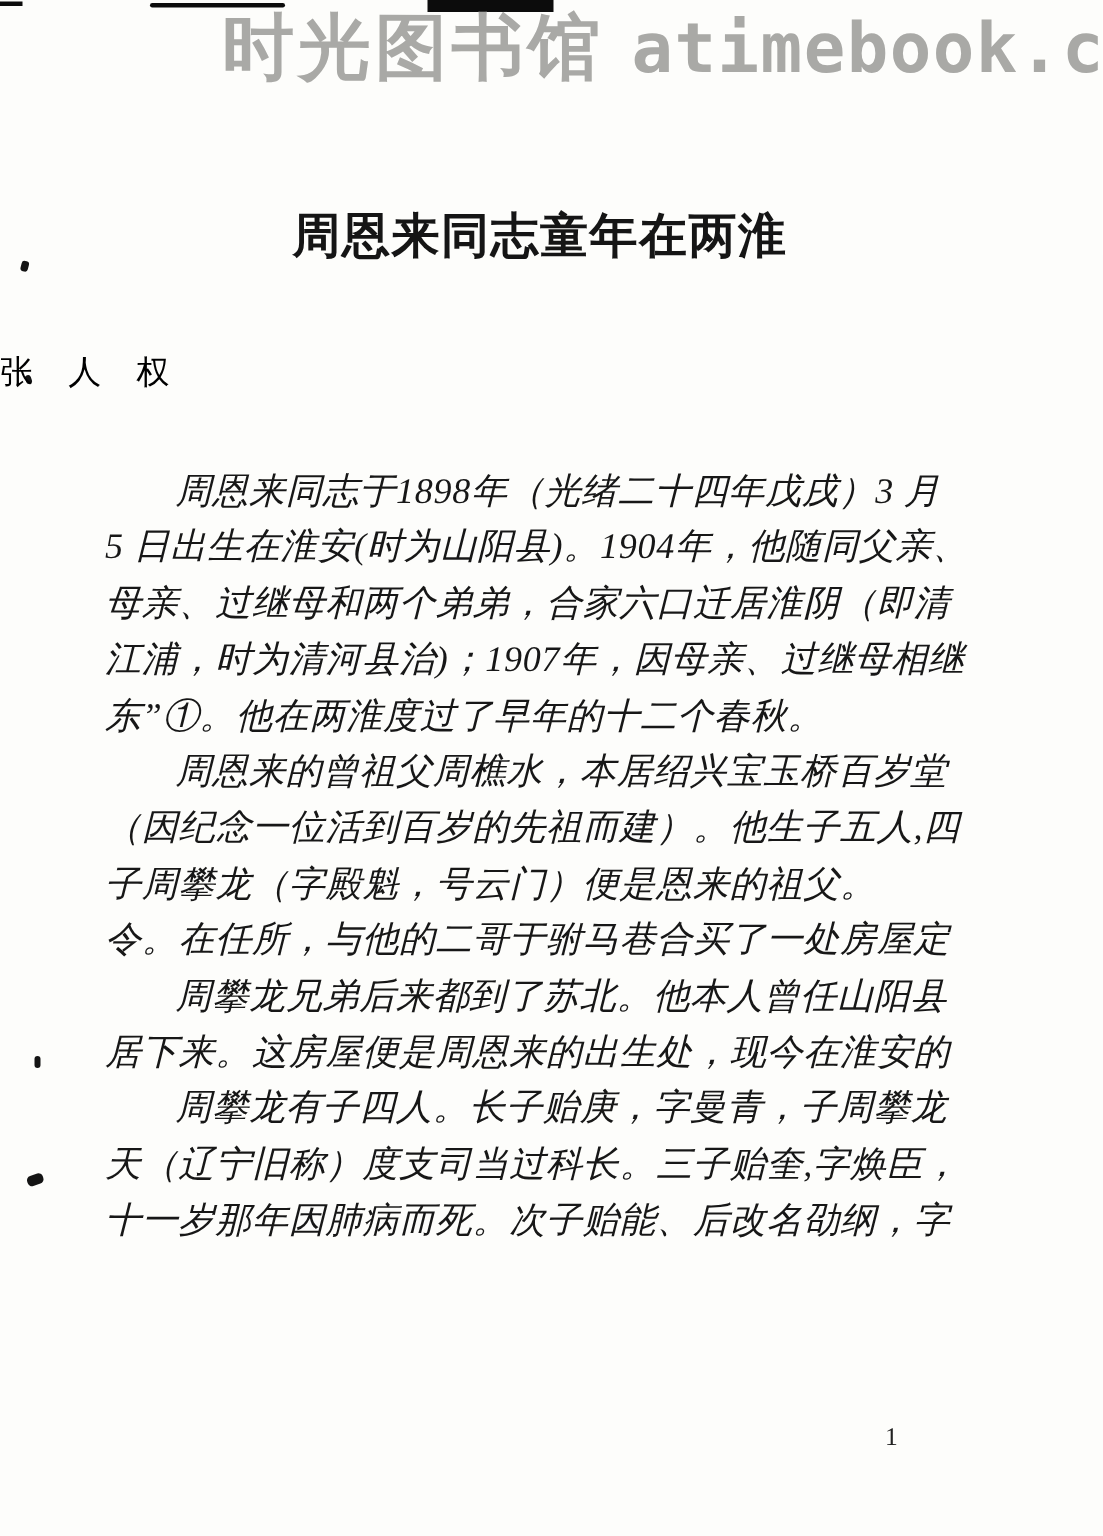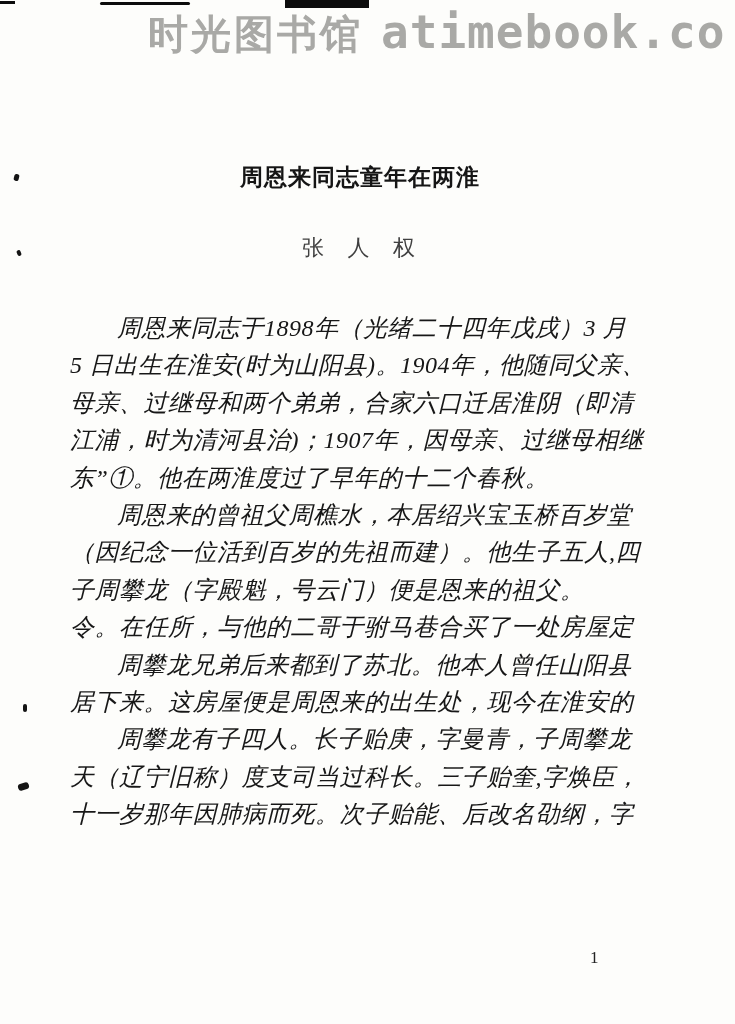--- a/index.html
+++ b/index.html
@@ -20,21 +20,21 @@
     position: absolute;
     left: 148px; top: 4px;
     white-space: nowrap;
     color: #a9a9a6;
     font-weight: bold;
     line-height: 56px;
     user-select: none;
   }
   .watermark .wm-cn {
     font-family: "Liberation Sans", "DejaVu Sans", sans-serif;
-    font-size: 40px;
+    font-size: 48px;
     letter-spacing: 3px;
   }
   .watermark .wm-en {
     font-family: "DejaVu Sans Mono", "Liberation Mono", monospace;
     font-size: 46px;
     letter-spacing: 1px;
     margin-left: 18px;
   }
 
   
@@ -44,34 +44,34 @@
   .a-bar   { left: 285px; top: 0;  width: 84px; height: 8px; }
   .speck { position: absolute; background: #141414; border-radius: 2px; }
   .s1 { left: 14px; top: 174px; width: 5px; height: 7px; transform: rotate(14deg); }
   .s2 { left: 17px; top: 250px; width: 4px; height: 6px; transform: rotate(-20deg); }
   .s3 { left: 23px; top: 704px; width: 4px; height: 8px; }
   .s4 { left: 18px; top: 783px; width: 11px; height: 7px; border-radius: 3px; transform: rotate(-18deg); }
 
   
   .title {
     position: absolute;
-    left: 0; top: 162px; width: 720px;
+    left: 0; top: 136px; width: 720px;
     text-align: center;
-    font-size: 23px;
+    font-size: 32px;
     font-weight: bold;
     letter-spacing: 1px;
     color: #151515;
   }
   .author {
     position: absolute;
     left: 0; top: 233px; width: 726px;
-    text-align: center;
+    text-align: left;
     font-size: 22px;
     letter-spacing: 9px;
-    color: #404040;
+    color: #000000;
   }
   .article-body {
     position: absolute;
     left: 70px; top: 310px; width: 592px;
     font-size: 24px;
     color: #171717;
     letter-spacing: 0.5px;
   }
   .text-line {
     height: 37.4px;

